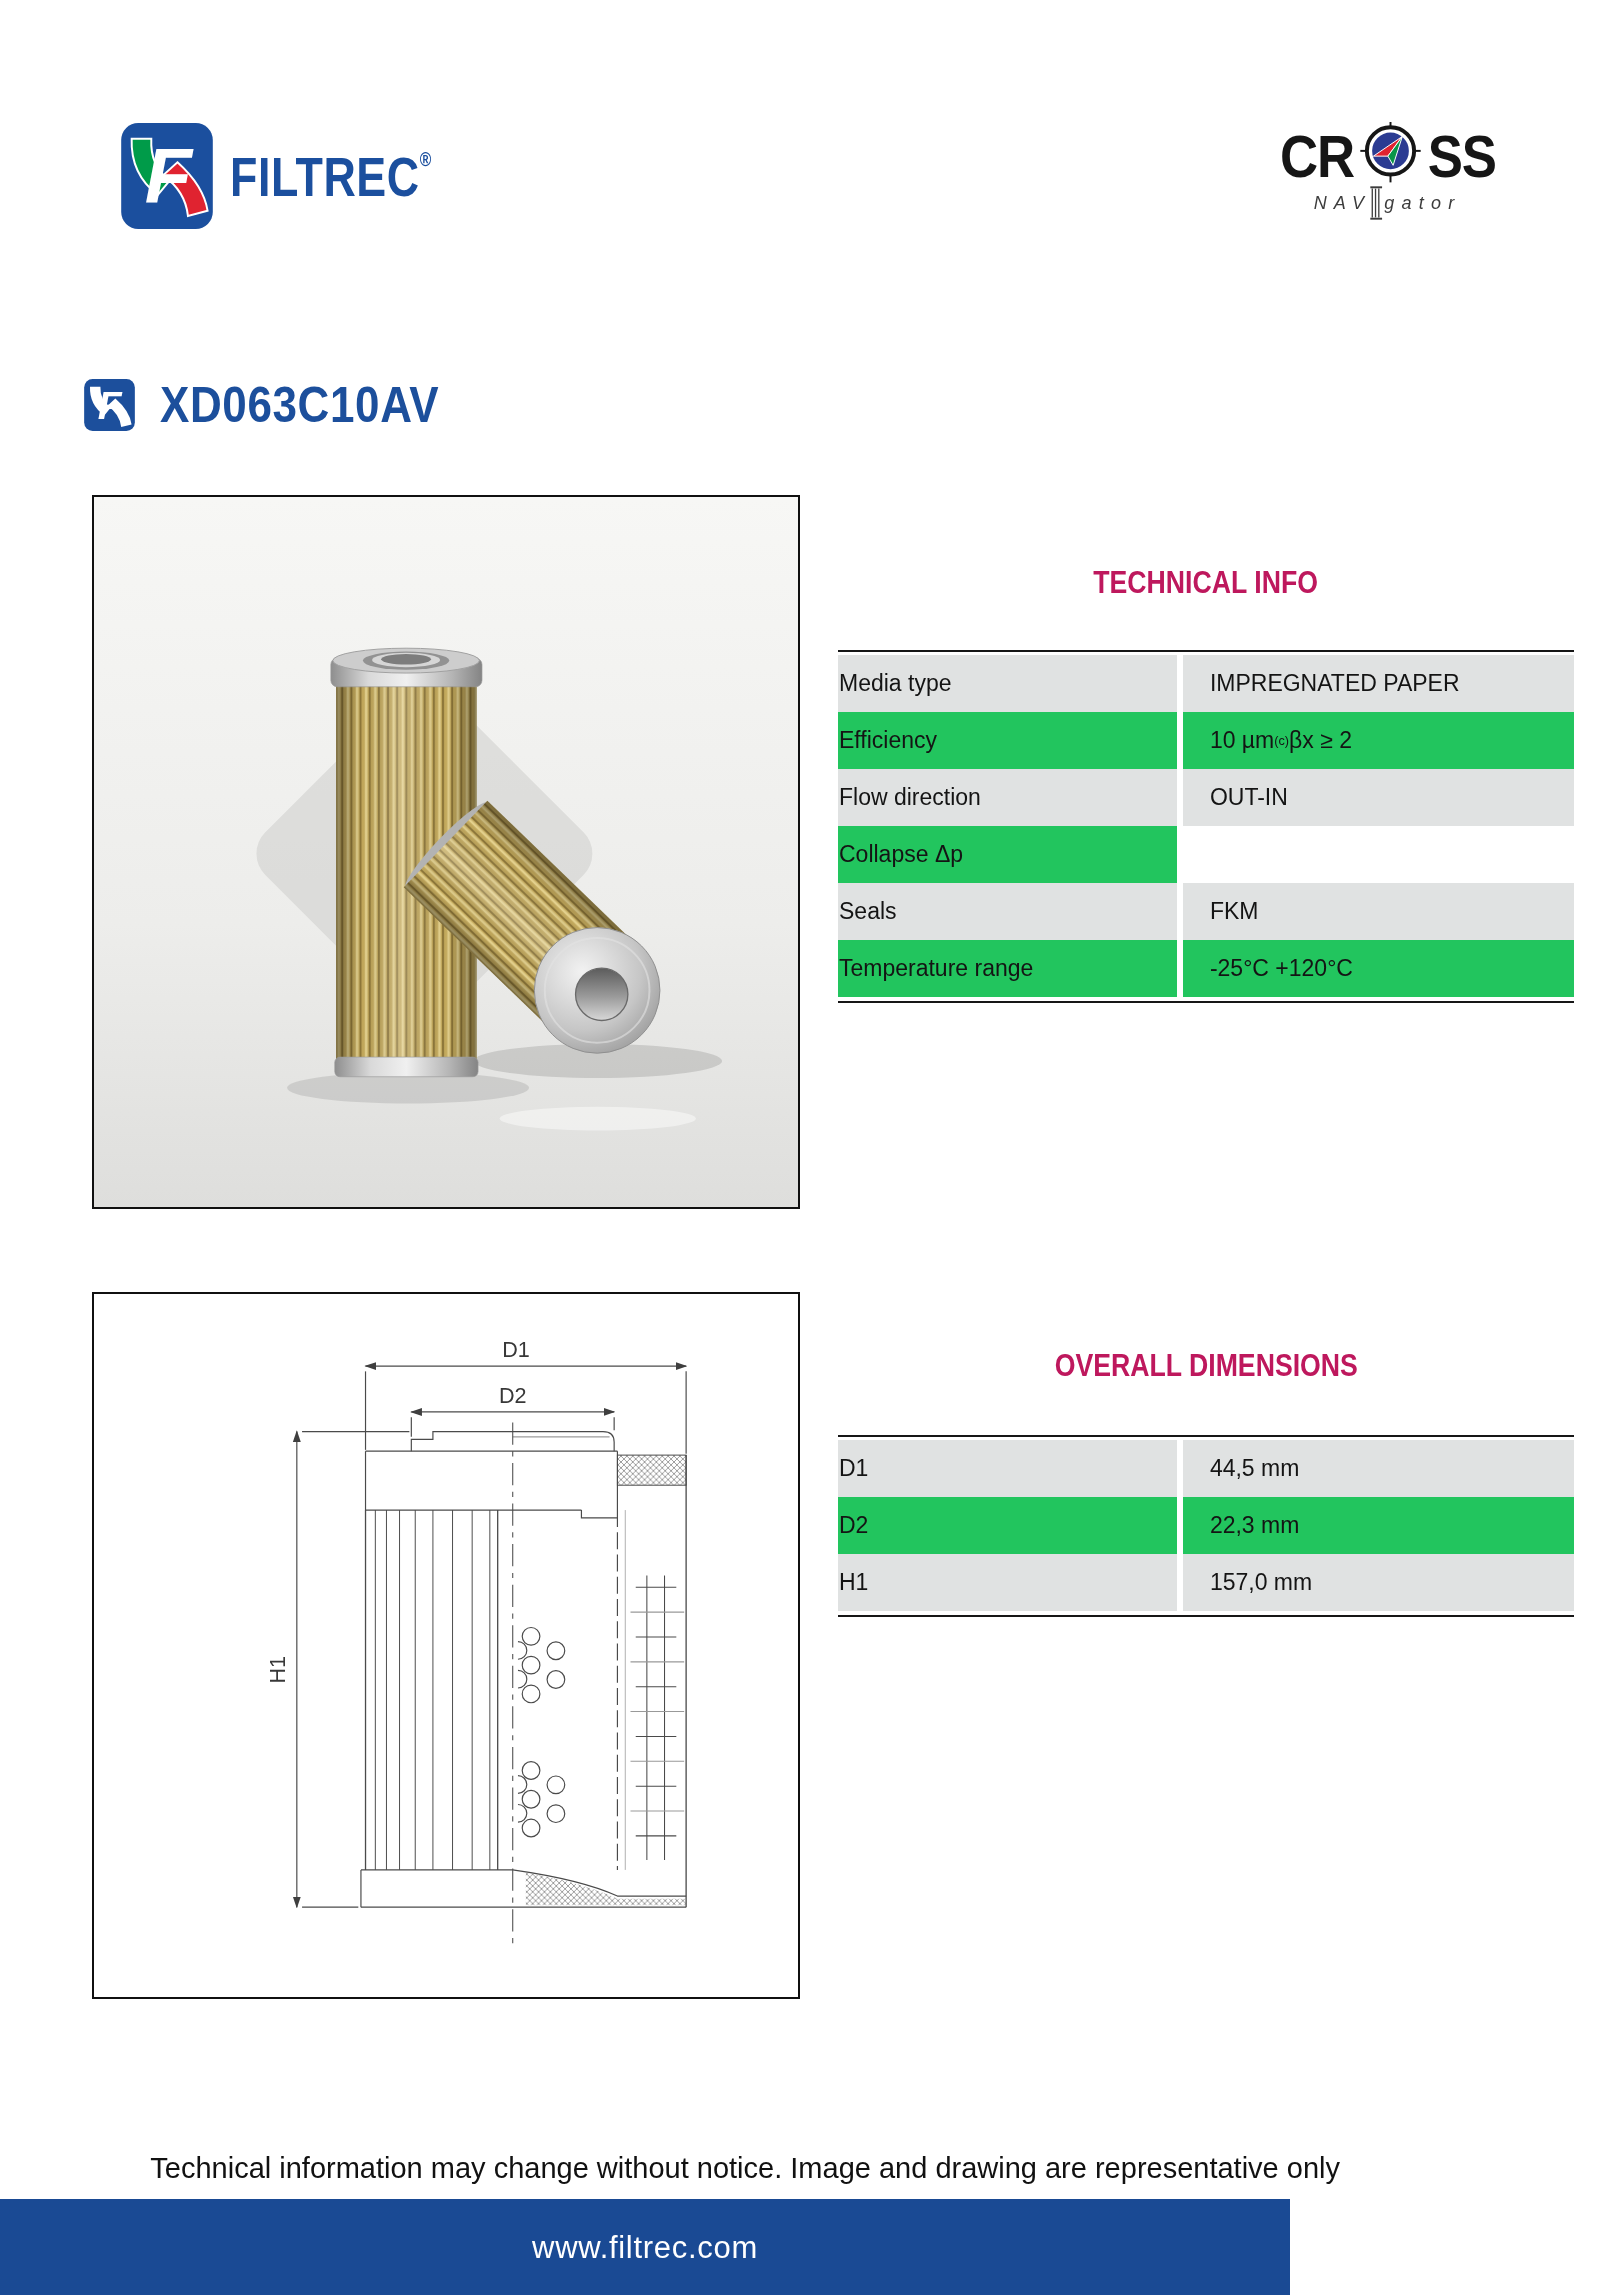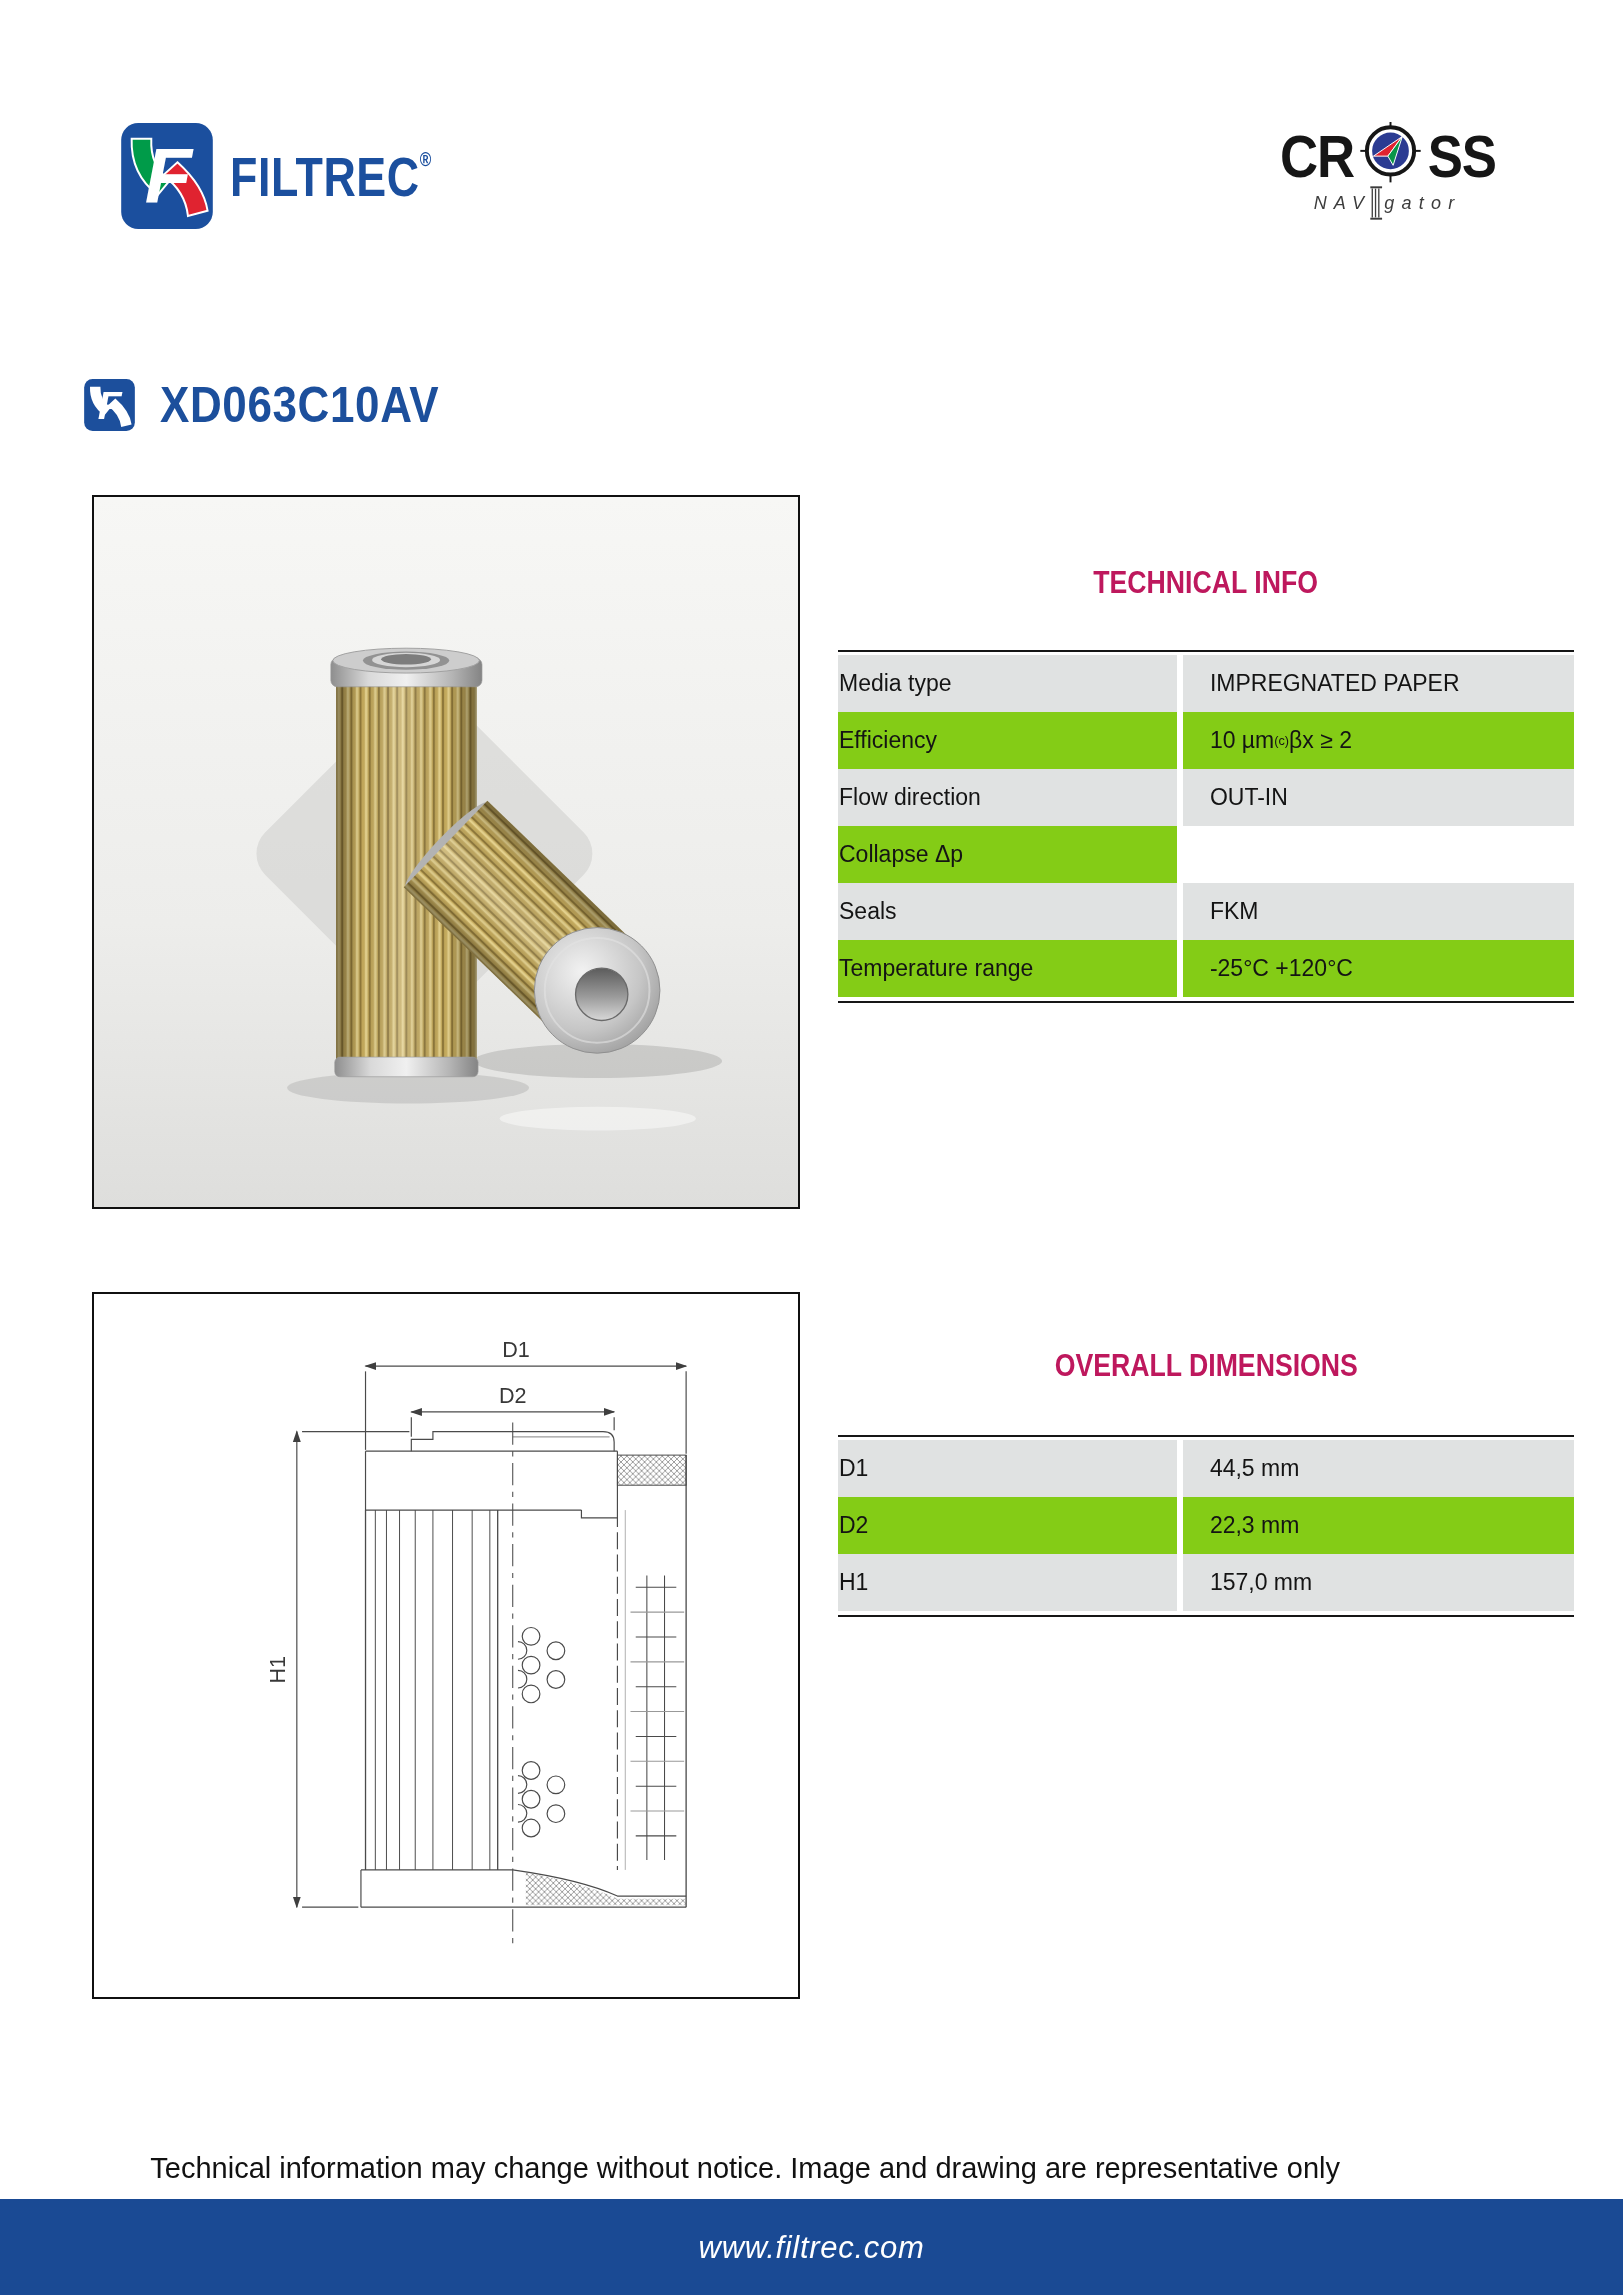--- a/index.html
+++ b/index.html
@@ -35,30 +35,30 @@
   .sec-title{position:absolute;left:838px;width:736px;text-align:center;font-size:31px;
     font-weight:bold;color:#be185d;letter-spacing:0;}
   .sec-title span{display:inline-block;transform:scaleX(.86);white-space:nowrap;}
   .sec-title.ti{top:565px;}
   .sec-title.od{top:1348px;}
   .spec-table{position:absolute;left:838px;width:736px;border-top:2.6px solid #161616;
     border-bottom:2.6px solid #161616;padding:3.3px 0;box-sizing:content-box;}
   .spec-table.ti{top:650px;}
   .spec-table.od{top:1435px;}
   .spec-row{display:flex;height:57px;}
-  .spec-label,.spec-value{display:flex;align-items:center;font-size:23px;color:#141414;background:#84cc16;}
+  .spec-label,.spec-value{display:flex;align-items:center;font-size:23px;color:#141414;background:#22c55e;}
   .spec-label{flex:0 0 339px;box-sizing:border-box;padding-left:1px;}
   .spec-gap{flex:0 0 5.9px;background:#fff;}
   .spec-value{flex:1;box-sizing:border-box;padding-left:27px;}
   .spec-row.gray .spec-label,.spec-row.gray .spec-value{background:#e0e2e2;}
   .spec-value sub{font-size:.55em;line-height:0;}
   
   .disclaimer{position:absolute;left:0;top:2152px;width:1340px;text-align:right;
     font-size:29px;color:#111;}
-  .footer-bar{position:absolute;left:0;top:2199px;width:1623px;height:97px;background:#1a4a94;font-style:italic;}
+  .footer-bar{position:absolute;left:0;top:2199px;width:1290px;height:97px;background:#1a4a94;}
   .footer-url{width:100%;height:100%;display:flex;align-items:center;justify-content:center;
     color:#ffffff;font-size:31px;letter-spacing:0.7px;text-decoration:none;font-family:"Liberation Sans",sans-serif;}
 </style>
 </head>
 <body>
 
 <div class="page">
 
   <div class="brand">
     <svg class="brand-mark" viewBox="0 0 140 162">

